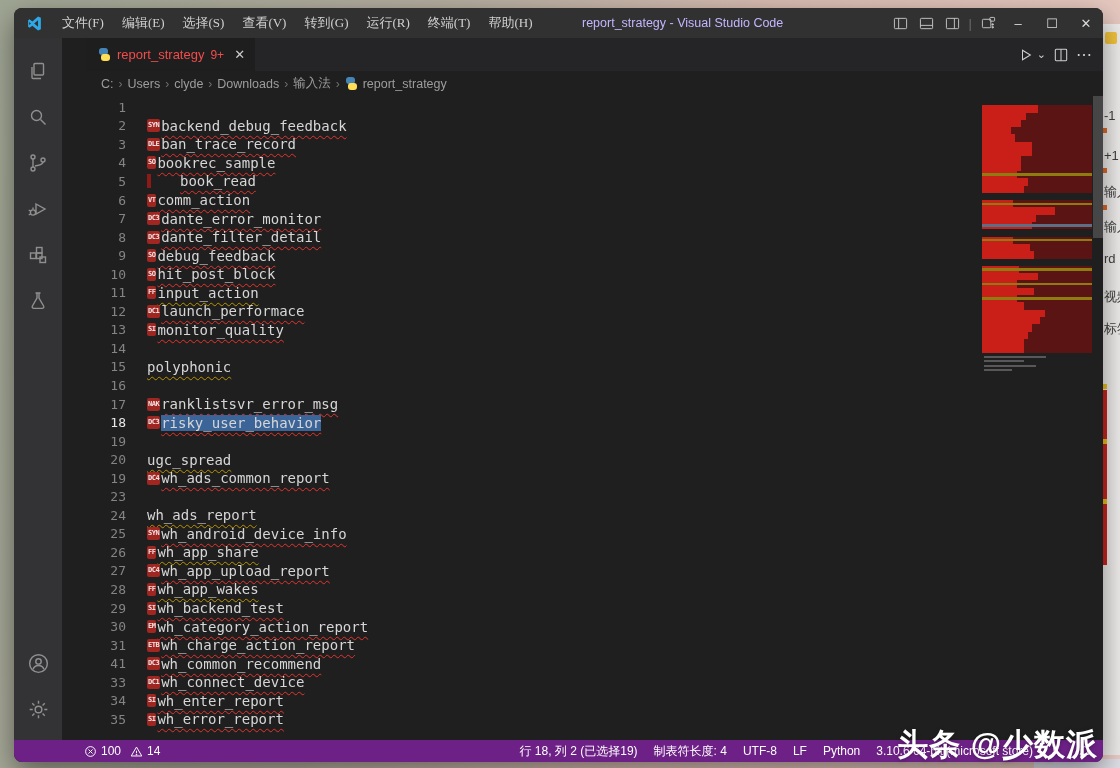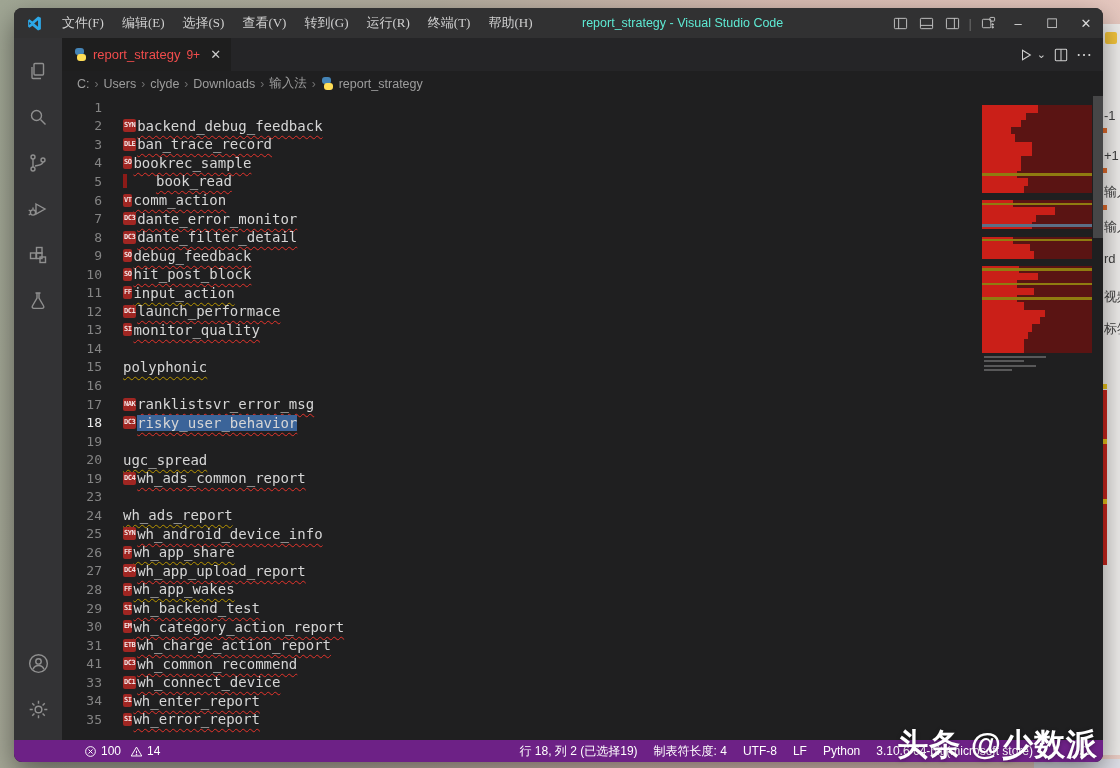--- a/index.html
+++ b/index.html
@@ -20,32 +20,32 @@
   .vscode{
     position:absolute;left:14px;top:8px;width:1089px;height:754px;
     border-radius:8px;overflow:hidden;background:#1f1f20;
     box-shadow:0 10px 28px rgba(0,0,0,.45);display:flex;flex-direction:column;z-index:10;
   }
   
   .titlebar{height:30px;flex:none;background:#313132;display:flex;align-items:center;position:relative;color:#d0d0d0;}
   .logo{margin:0 10px 0 12px;display:flex;}
   .menus{display:flex;font-family:Liberation Serif, serif;}
   .menus span{padding:4px 9px;font-size:13px;cursor:default;}
-  .win-title{position:absolute;left:568px;font-size:12.5px;color:#5eead4;}
+  .win-title{position:absolute;left:568px;font-size:12.5px;color:#c4b5fd;}
   .tb-right{margin-left:auto;display:flex;align-items:center;}
   .tb-ic{width:26px;height:26px;display:flex;align-items:center;justify-content:center;}
   .tb-sep{color:#6a6a6a;margin:0 3px;font-size:13px;}
   .winbtn{width:34px;height:30px;display:flex;align-items:center;justify-content:center;font-size:13px;color:#dadada;}
   
   .main{flex:1;display:flex;min-height:0;}
   .activitybar{width:48px;flex:none;background:#333335;display:flex;flex-direction:column;align-items:center;padding-top:10px;}
   .act-ic{width:48px;height:46px;display:flex;align-items:center;justify-content:center;color:#8f8f8f;}
   .act-spacer{flex:1;}
   
-  .editor{flex:1;display:flex;flex-direction:column;min-width:0;background:#1f1f20;}
+  .editor{flex:1;display:flex;flex-direction:column;min-width:0;background:#1f1f20;margin-left:24px;}
   .tabbar{height:33px;flex:none;background:#252527;display:flex;align-items:stretch;}
   .tab{background:#1e1e1e;display:flex;align-items:center;gap:6px;padding:0 10px 0 12px;}
   .tab-label{font-size:13px;color:#f14c4c;}
   .tab-badge{font-size:12px;color:#f14c4c;}
   .tab-close{color:#cccccc;font-size:13px;margin-left:4px;}
   .pyicon{position:relative;width:13px;height:13px;flex:none;}
   .pyicon i{position:absolute;width:9px;height:7px;border-radius:3px;}
   .pyicon .pt{left:1px;top:0;background:#4584b6;}
   .pyicon .pb{left:3px;bottom:0;background:#ffde57;}
   .ed-actions{margin-left:auto;display:flex;align-items:center;gap:8px;padding-right:10px;color:#cfcfcf;}

